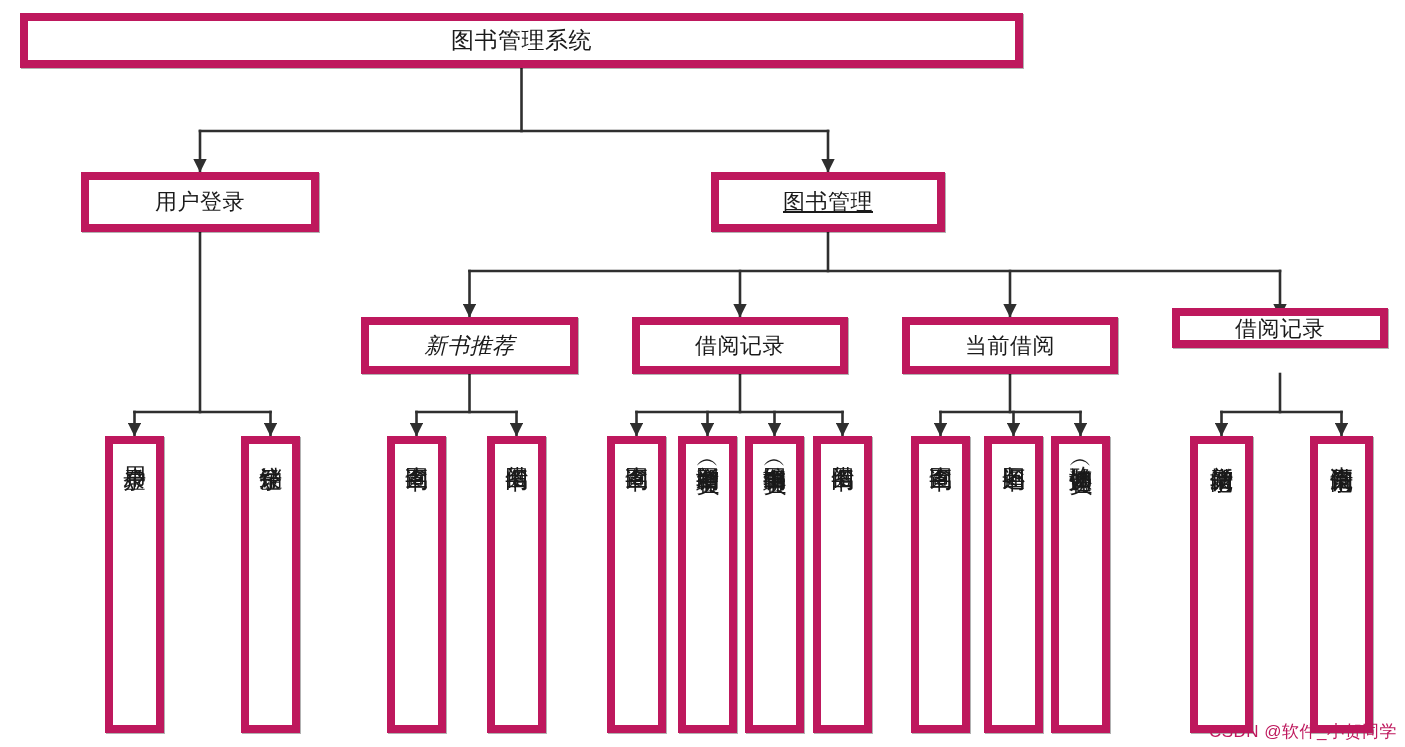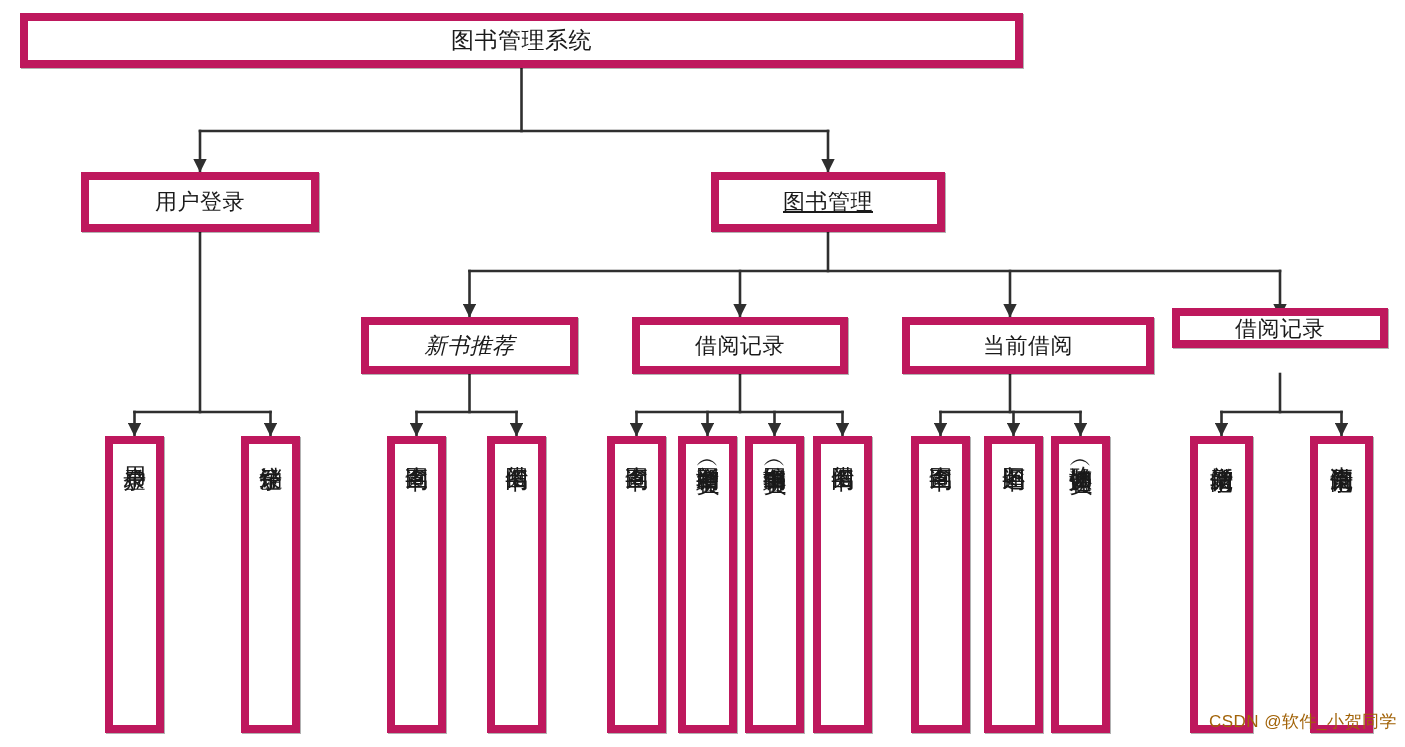--- a/index.html
+++ b/index.html
@@ -60,23 +60,23 @@
     letter-spacing: 1px;
     white-space: nowrap;
     height: auto;
   }
   .node.root .label {
     font-size: 23px;
   }
   #watermark {
     position: absolute;
     right: 8px;
-    bottom: 14px;
+    bottom: 4px;
     font-size: 17px;
-    color: #a16207;
+    color: #be185d;
     letter-spacing: 0.5px;
     white-space: nowrap;
     user-select: none;
   }
 </style>
 </head>
 <body>
 
 <div id="diagram-root">
 
@@ -132,21 +132,21 @@
       </div>
       <div class="node horizontal" style="left: 711px; top: 172px; width: 234px; height: 60px; text-decoration: underline;">
         <span class="label">图书管理</span>
       </div>
       <div class="node horizontal" style="left: 361px; top: 317px; width: 217px; height: 57px; font-style: italic;">
         <span class="label">新书推荐</span>
       </div>
       <div class="node horizontal" style="left: 632px; top: 317px; width: 216px; height: 57px;">
         <span class="label">借阅记录</span>
       </div>
-      <div class="node horizontal" style="left: 902px; top: 317px; width: 252px; height: 57px;">
+      <div class="node horizontal" style="left: 902px; top: 317px; width: 216px; height: 57px;">
         <span class="label">当前借阅</span>
       </div>
       <div class="node horizontal" style="left: 1172px; top: 308px; width: 216px; height: 40px; align-items: flex-end;">
         <span class="label">借阅记录</span>
       </div>
       <div class="node vertical" style="left: 105px; top: 436px; width: 59px; height: 297px;">
         <span class="label">用户登录</span>
       </div>
       <div class="node vertical" style="left: 241px; top: 436px; width: 59px; height: 297px;">
         <span class="label">注销登录</span>

